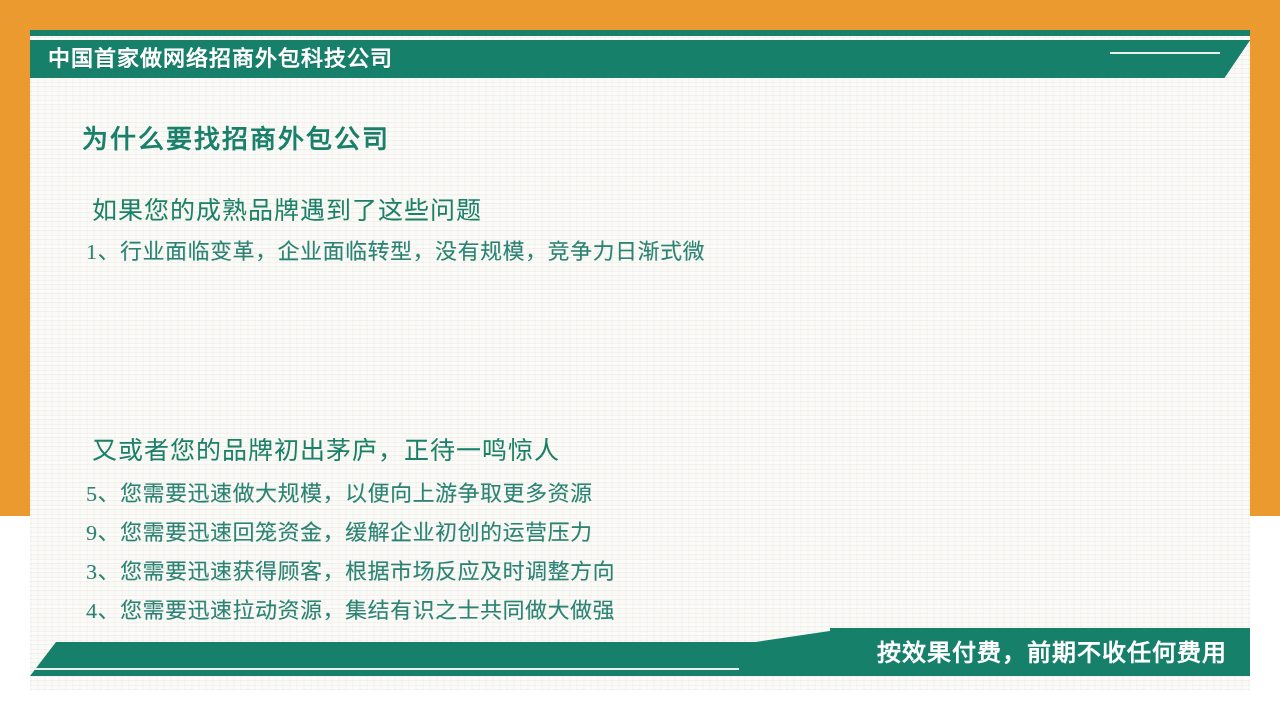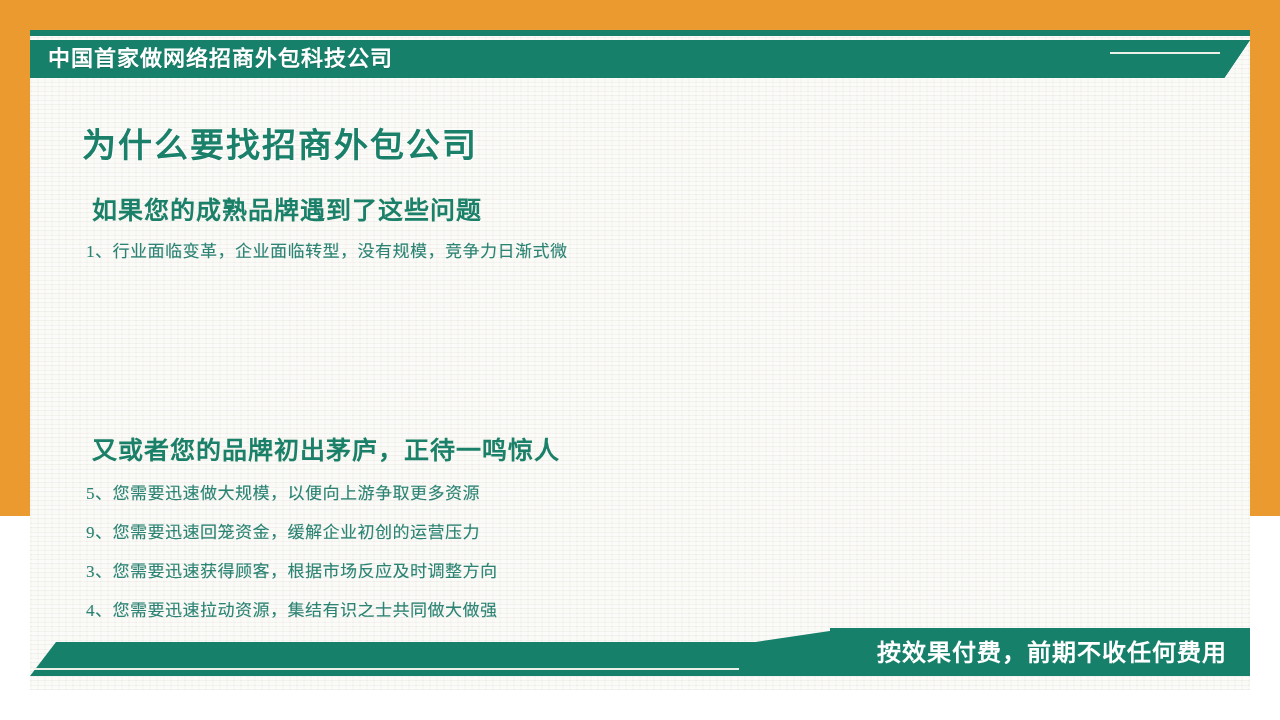--- a/index.html
+++ b/index.html
@@ -104,35 +104,35 @@
   .content {
     position:absolute;
     left:0; top:62px;
     width:1220px;
     padding:0 0 0 0;
   }
 
   .main-title {
     position:absolute;
     left:52px; top:26px;
-    font-size:34px;
+    font-size:26px;
     font-weight:bold;
     color:#1B8069;
     letter-spacing:2px;
     white-space:nowrap;
     text-shadow:
       1px 0 0 rgba(255,255,255,0.85),
      -1px 0 0 rgba(255,255,255,0.55),
       0 1px 0 rgba(255,255,255,0.45);
   }
 
   .sub-title {
     position:absolute;
     font-size:25px;
-    font-weight:bold;
+    font-weight:normal;
     color:#1B8069;
     letter-spacing:1px;
     white-space:nowrap;
     text-shadow:
       1.2px 0 0 #F6F5EF,
      -1.2px 0 0 #F6F5EF,
       0 1.2px 0 #F6F5EF,
       0 -1.2px 0 #F6F5EF,
       1px 1px 0 #F6F5EF,
      -1px -1px 0 #F6F5EF;
@@ -142,21 +142,21 @@
 
   .list {
     position:absolute;
     list-style:none;
   }
   .list-1 { left:56px; top:140px; }
   .list-2 { left:56px; top:382px; }
 
   .list li {
     font-family:"Liberation Serif", serif;
-    font-size:17px;
+    font-size:22px;
     line-height:39px;
     color:#2C8373;
     white-space:nowrap;
     letter-spacing:0.5px;
     text-shadow:0.5px 0 0 rgba(150,195,185,0.5);
   }
 
   
   .footer-wrap {
     position:absolute;

